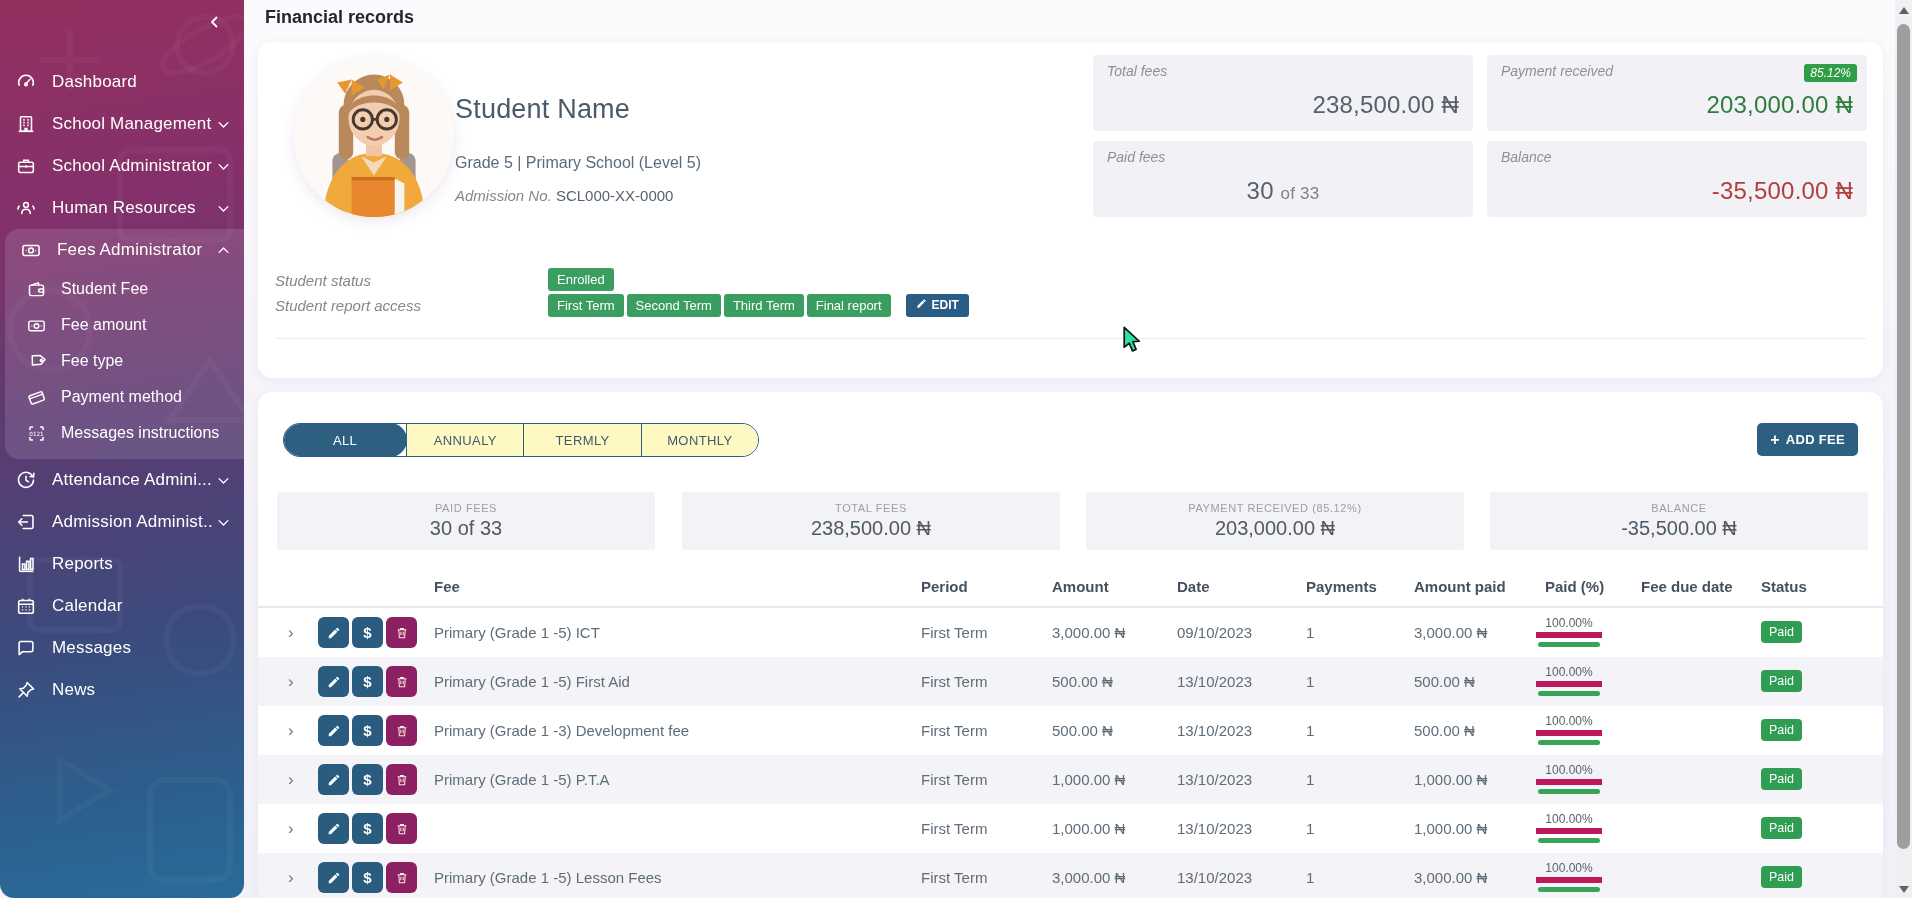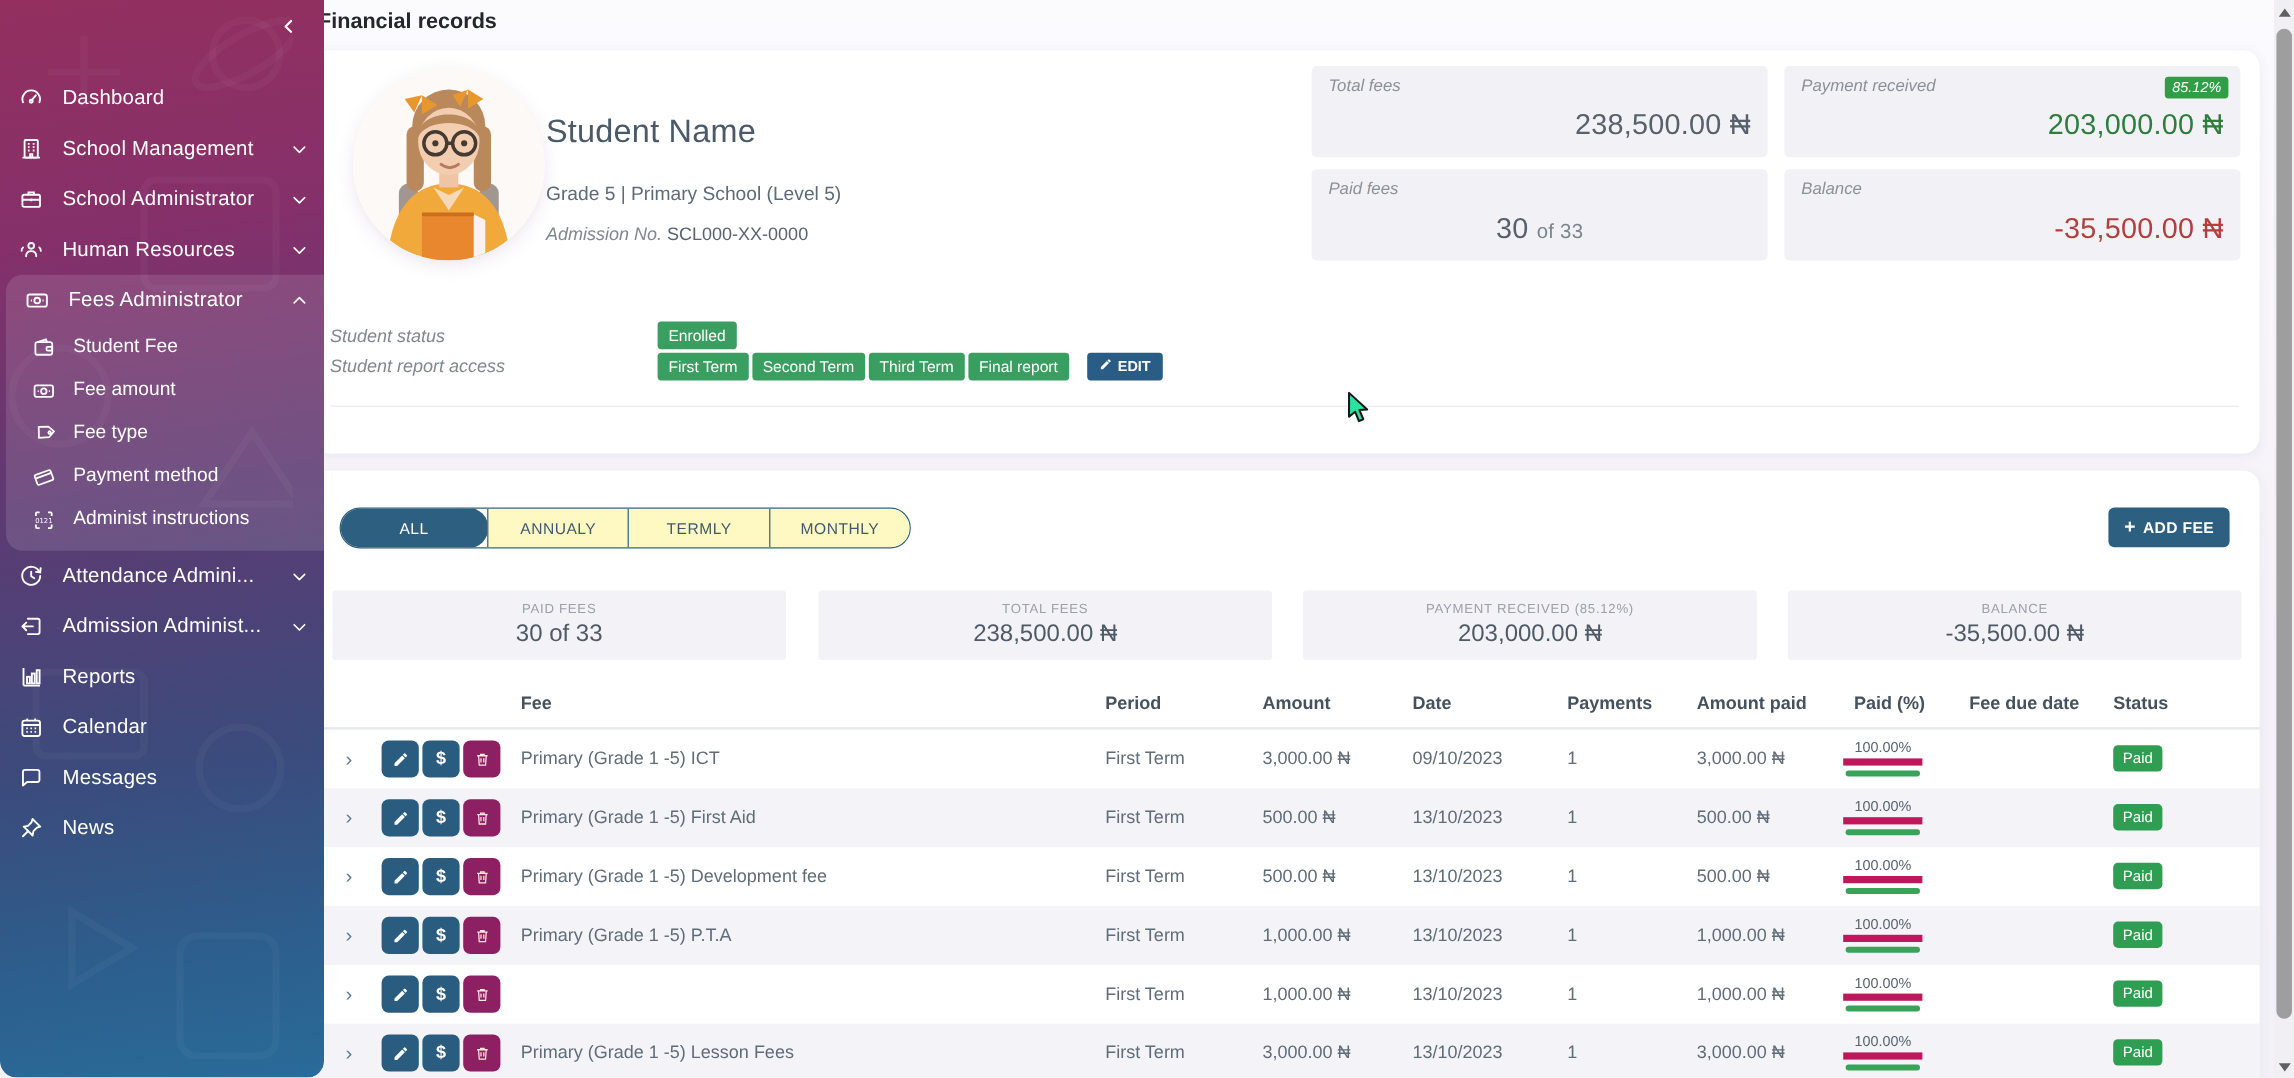--- a/index.html
+++ b/index.html
@@ -2,21 +2,21 @@
 <html><head>
 <meta charset="utf-8">
 <style>
   * { margin:0; padding:0; box-sizing:border-box; }
   html,body { width:1912px; height:898px; overflow:hidden;
     font-family:"Liberation Sans","DejaVu Sans",sans-serif;
     background:#f5f3f9; }
   .app { position:relative; width:1912px; height:898px; }
 
   
-  .sidebar { position:absolute; left:0; top:0; width:270px; height:898px;
+  .sidebar { position:absolute; left:0; top:0; width:244px; height:898px;
     background:linear-gradient(172deg,#93305f 0%,#85306a 22%,#5e3a72 45%,#3b4b7c 70%,#2c5f8d 88%,#2a6b99 100%);
     border-radius:0 0 14px 14px; overflow:hidden; z-index:5; }
   .sidebar .doodles { position:absolute; inset:0; opacity:.6; pointer-events:none; }
   .collapse-btn { position:absolute; top:10px; right:14px; width:24px; height:24px;
     background:transparent; border:none; color:#fff; cursor:pointer; }
   .nav { position:absolute; top:61px; left:0; right:0; }
   .nav-item { display:flex; align-items:center; height:42px; padding:0 12px 0 14px;
     color:#fff; cursor:pointer; position:relative; }
   .nav-item .nav-ic { width:24px; height:24px; flex:0 0 24px; display:flex; align-items:center; justify-content:center; }
   .nav-item .nav-label { font-size:17px; margin-left:14px; letter-spacing:.2px; white-space:nowrap;
@@ -260,21 +260,21 @@
             </span>
           <span class="nav-label">Payment method</span>
         </div>
         <div class="sub-item">
           <span class="nav-ic">
             <svg width="21" height="21" viewBox="0 0 24 24" fill="none" stroke="#fff" stroke-width="1.7">
               <path d="M8 4.5 H5.5 a1 1 0 0 0 -1 1 V8 M16 4.5 h2.5 a1 1 0 0 1 1 1 V8 M8 19.5 H5.5 a1 1 0 0 1 -1 -1 V16 M16 19.5 h2.5 a1 1 0 0 0 1 -1 V16"></path>
               <text x="12" y="14.6" font-size="6.5" fill="#fff" stroke="none" text-anchor="middle" font-family="DejaVu Sans,sans-serif">0121</text>
             </svg>
             </span>
-          <span class="nav-label">Administ instructions</span>
+          <span class="nav-label">Messages instructions</span>
         </div>
       </div>
 
       <div class="nav-item">
         <span class="nav-ic">
           <svg width="22" height="22" viewBox="0 0 24 24" fill="none" stroke="#fff" stroke-width="1.7" stroke-linecap="round">
             <path d="M19.5 8.5 a8.2 8.2 0 1 0 .7 3.5"></path>
               <polyline points="20.6,4.8 20.2,8.7 16.4,8.2"></polyline>
               <path d="M12 8 v4.3 l2.8 1.7"></path>
           </svg>
@@ -533,21 +533,21 @@
                 <path d="M3 17.2V21h3.8L17.8 10 14 6.2ZM20.7 7.1a1 1 0 0 0 0-1.4L18.3 3.3a1 1 0 0 0-1.4 0L15 5.2 18.8 9Z"></path>
               </svg>
             </button>
           <button class="ibtn blue">$</button>
           <button class="ibtn magenta">
               <svg width="14" height="14" viewBox="0 0 24 24" fill="none" stroke="#ffe9d8" stroke-width="1.8">
                 <path d="M4.5 6.5 h15 M9.5 6.5 V4.5 h5 v2 M6.5 6.5 l1 13.5 h9 l1 -13.5 M10 10 v6 M14 10 v6"></path>
               </svg>
             </button>
         </div>
-        <span class="cell c-fee">Primary (Grade 1 -5) Development fee</span>
+        <span class="cell c-fee">Primary (Grade 1 -3) Development fee</span>
         <span class="cell c-period">First Term</span>
         <span class="cell c-amount">500.00 ₦</span>
         <span class="cell c-date">13/10/2023</span>
         <span class="cell c-paym">1</span>
         <span class="cell c-apaid">500.00 ₦</span>
         <div class="pctwrap">
             <span class="pcttext">100.00%</span>
             <div class="pctbar"></div>
           </div>
         <span class="cell c-due"></span>

